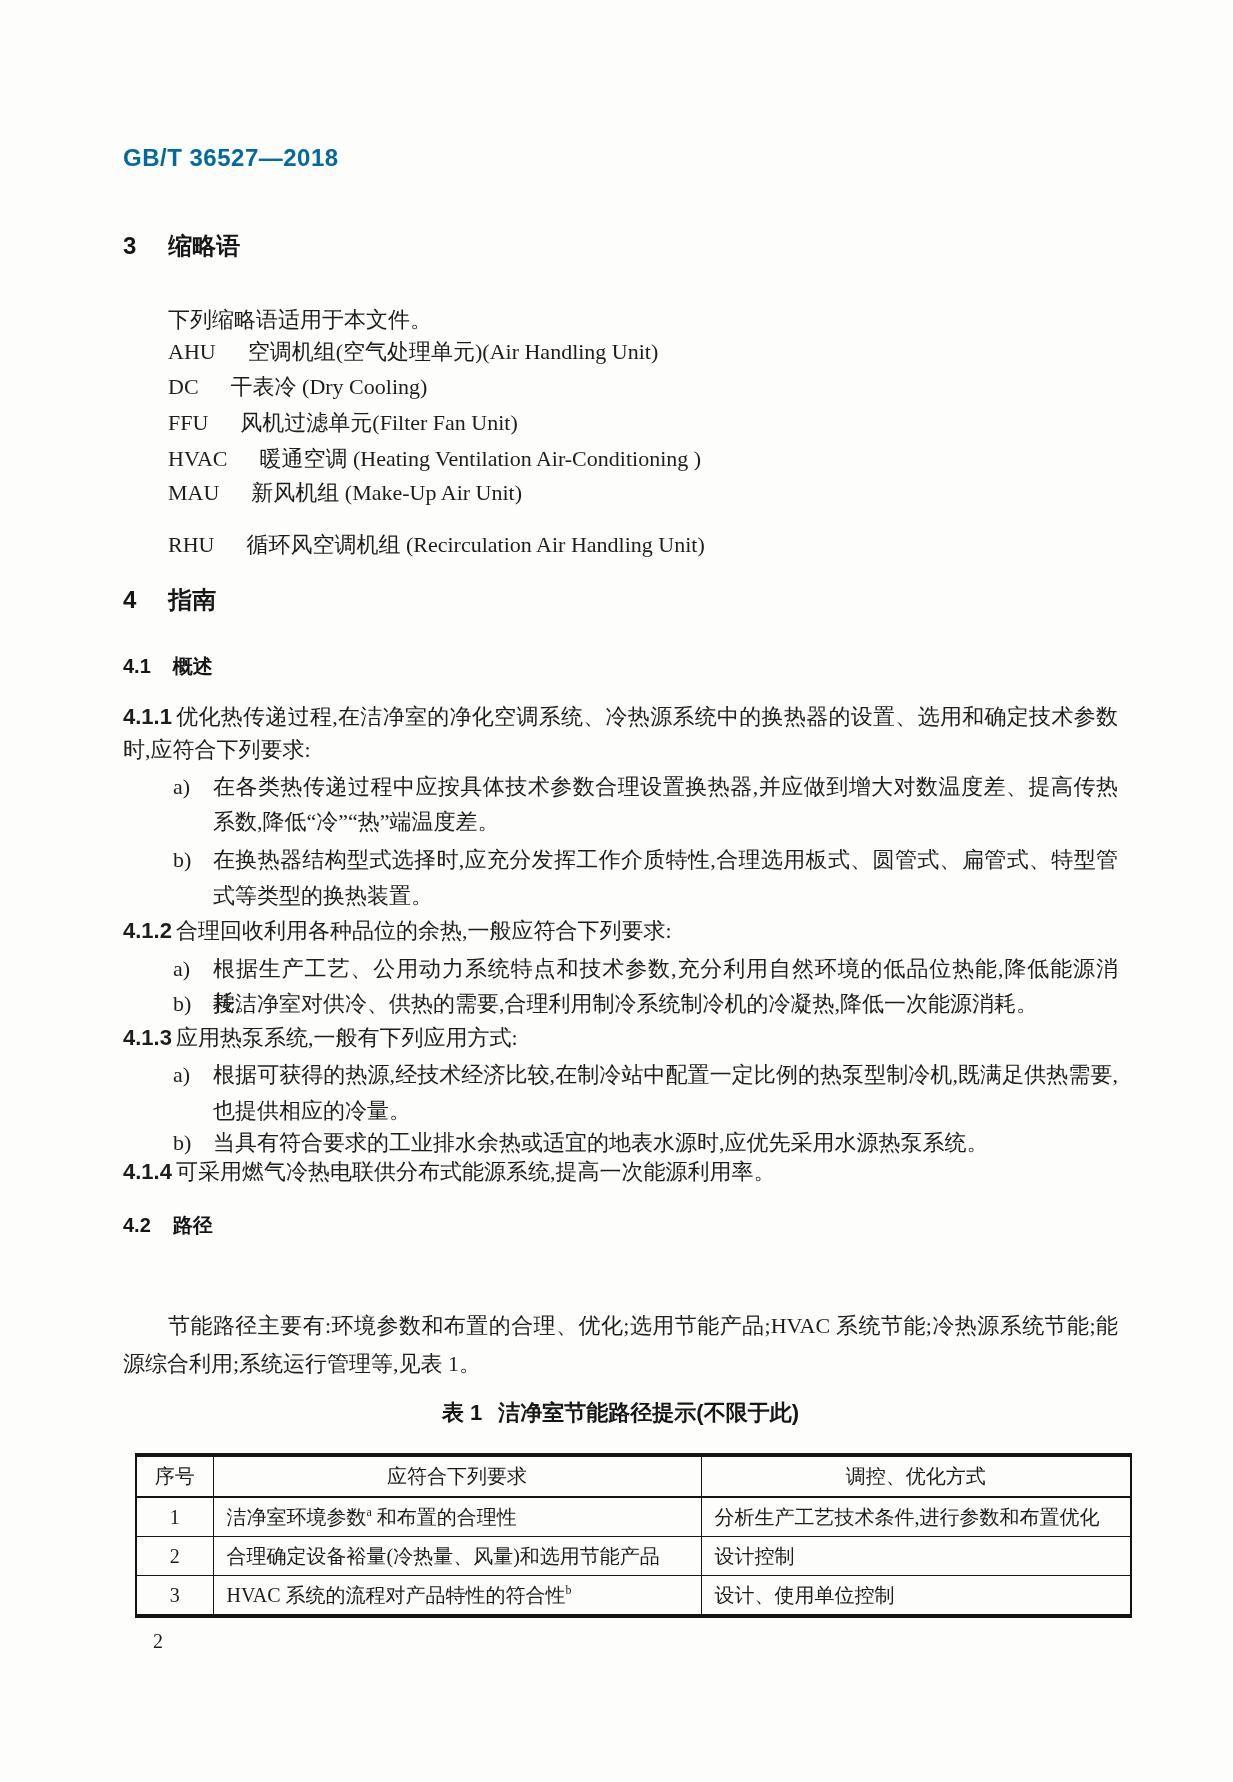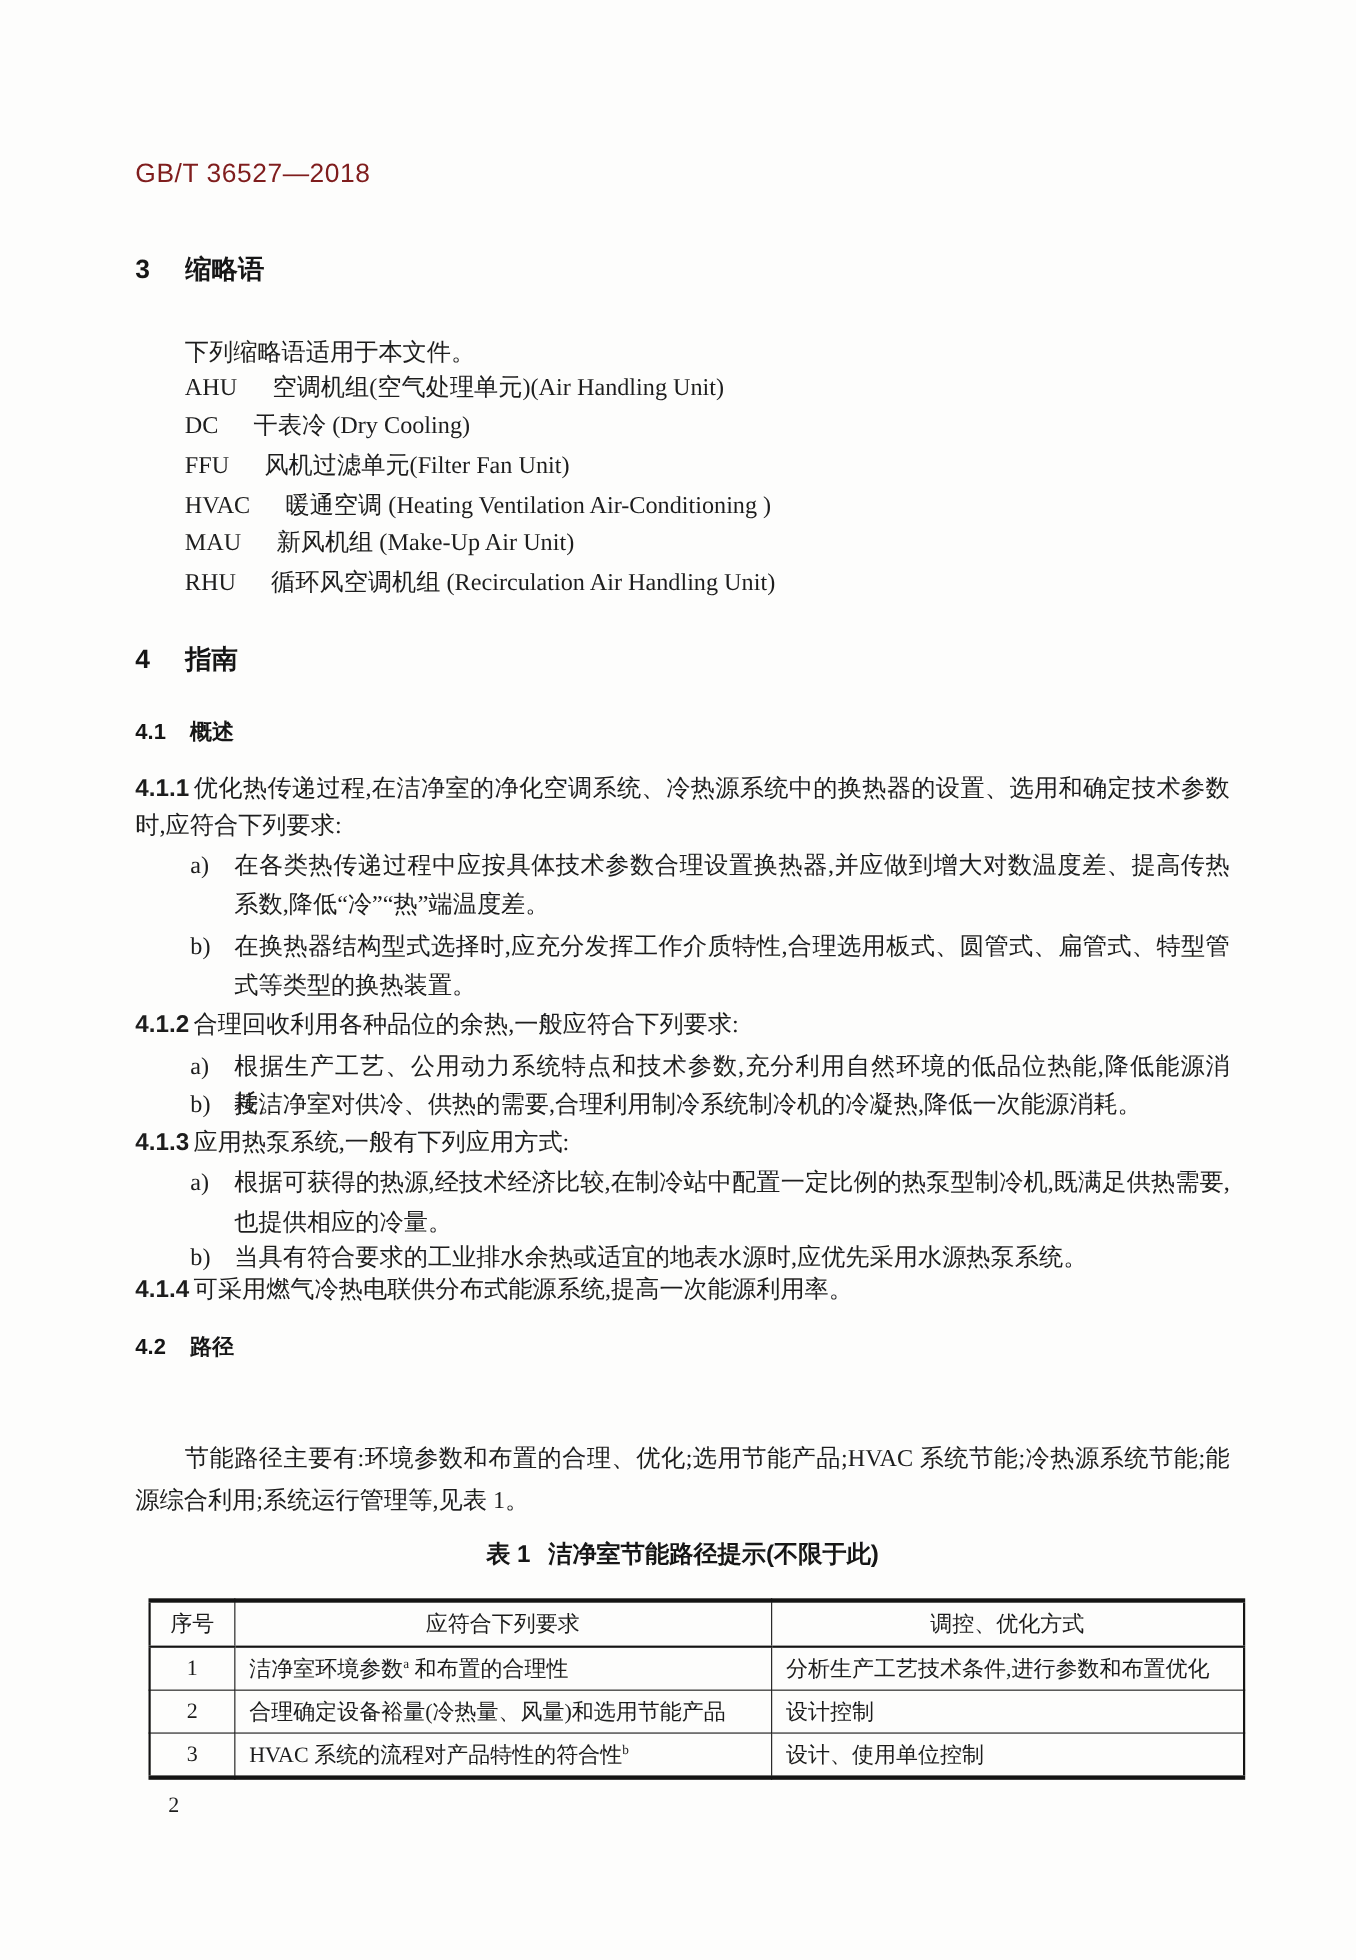--- a/index.html
+++ b/index.html
@@ -10,21 +10,21 @@
   }
   .page {
     position:relative; width:1233px; height:1782px;
     background:#fdfdfc; color:#1d1d1d; overflow:hidden;
   }
   .content { position:absolute; left:123px; top:0; width:995px; height:1782px; }
   .blk { position:absolute; left:0; width:995px; }
 
   .doc-number {
     font-family:"Liberation Sans", sans-serif;
-    font-weight:normal; font-size:24px; letter-spacing:0.5px; color:#7f1d1d;
+    font-weight:bold; font-size:24px; letter-spacing:0.5px; color:#0369a1;
   }
   .h1, .h2, .h3 {
     font-family:"Liberation Sans", sans-serif;
     font-weight:bold; color:#161616; font-size:20px; line-height:34px;
   }
   .h1 { font-size:24px; }
   .hnum-wide { margin-right:32px; }
   .hnum { margin-right:22px; }
 
   .para {
@@ -73,21 +73,21 @@
 
     <div class="blk h1" style="top:229px"><span class="hnum-wide">3</span><span>缩略语</span></div>
 
     <div class="blk para" style="top:303px;text-indent:45px">下列缩略语适用于本文件。</div>
 
     <div class="abbr-line" style="top:335px"><span class="abbr-code">AHU</span><span>空调机组(空气处理单元)(Air Handling Unit)</span></div>
     <div class="abbr-line" style="top:370px"><span class="abbr-code">DC</span><span>干表冷 (Dry Cooling)</span></div>
     <div class="abbr-line" style="top:406px"><span class="abbr-code">FFU</span><span>风机过滤单元(Filter Fan Unit)</span></div>
     <div class="abbr-line" style="top:442px"><span class="abbr-code">HVAC</span><span>暖通空调 (Heating Ventilation Air-Conditioning )</span></div>
     <div class="abbr-line" style="top:476px"><span class="abbr-code">MAU</span><span>新风机组 (Make-Up Air Unit)</span></div>
-    <div class="abbr-line" style="top:512px"><span class="abbr-code">RHU</span><span>循环风空调机组 (Recirculation Air Handling Unit)</span></div>
+    <div class="abbr-line" style="top:528px"><span class="abbr-code">RHU</span><span>循环风空调机组 (Recirculation Air Handling Unit)</span></div>
 
     <div class="blk h1" style="top:583px"><span class="hnum-wide">4</span><span>指南</span></div>
 
     <div class="blk h2" style="top:649px"><span class="hnum">4.1</span><span>概述</span></div>
 
     <div class="blk para" style="top:700px;line-height:33px"><span class="cnum">4.1.1</span><span>优化热传递过程,在洁净室的净化空调系统、冷热源系统中的换热器的设置、选用和确定技术参数时,应符合下列要求:</span></div>
 
     <div class="item" style="top:769px;line-height:35px"><span class="ilabel">a)</span><span>在各类热传递过程中应按具体技术参数合理设置换热器,并应做到增大对数温度差、提高传热系数,降低“冷”“热”端温度差。</span></div>
     <div class="item" style="top:842px;line-height:36px"><span class="ilabel">b)</span><span>在换热器结构型式选择时,应充分发挥工作介质特性,合理选用板式、圆管式、扁管式、特型管式等类型的换热装置。</span></div>
 

